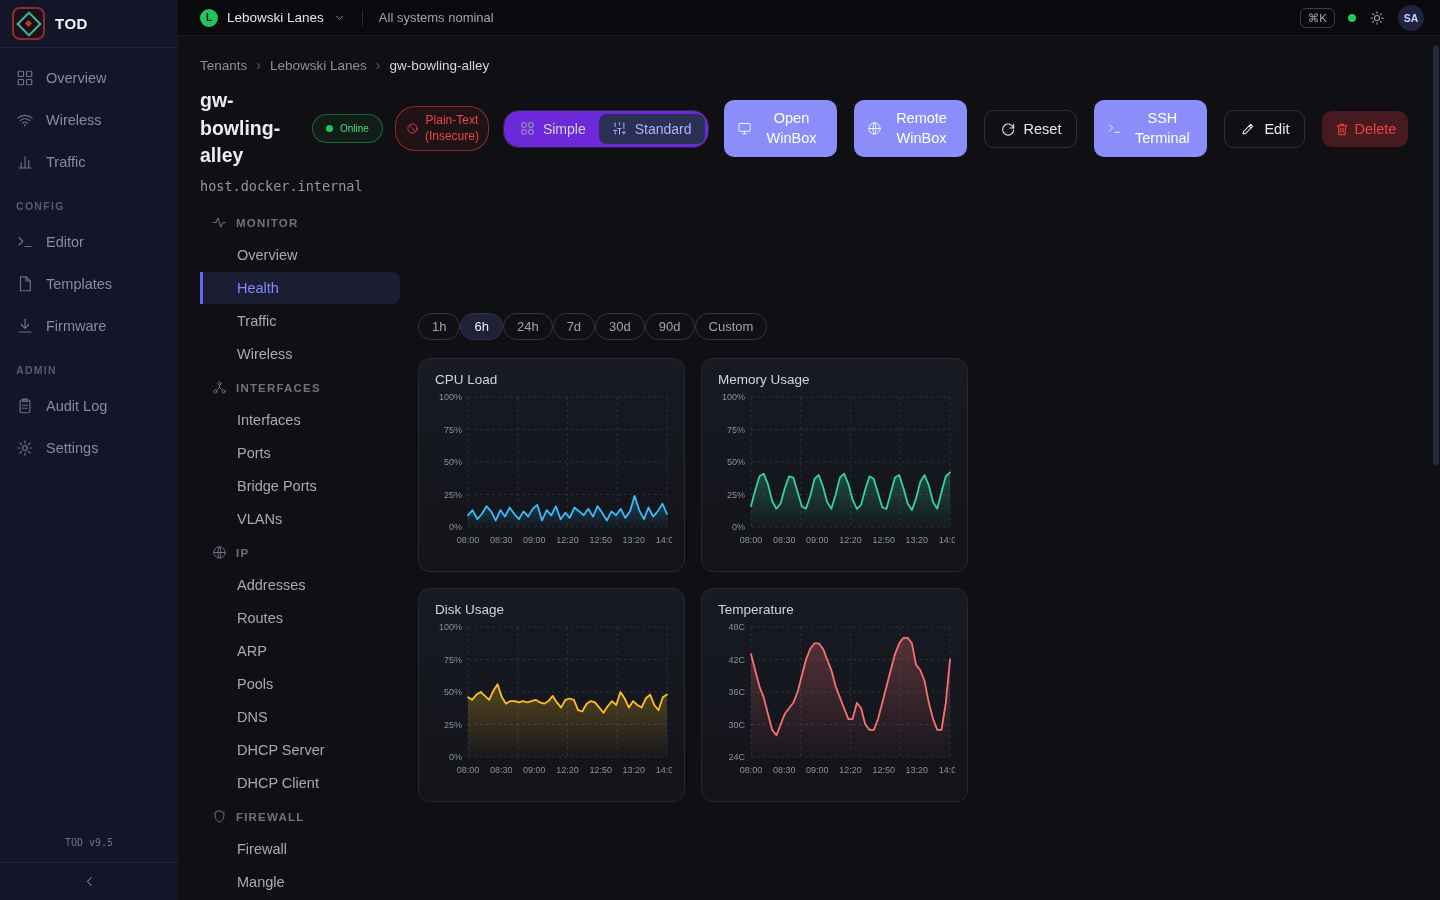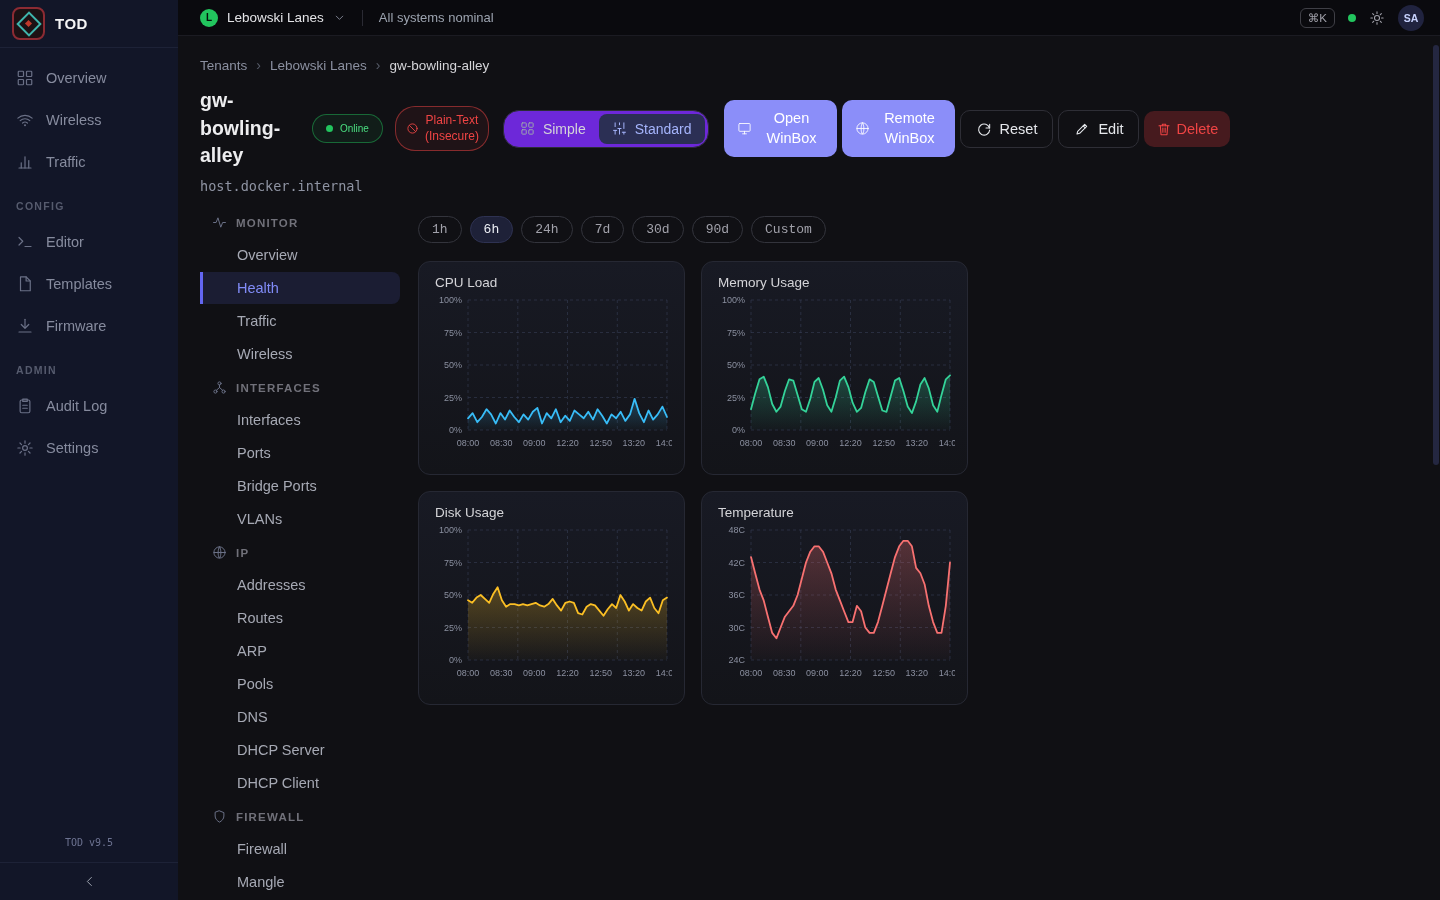--- a/index.html
+++ b/index.html
@@ -67,43 +67,43 @@
     background:rgba(239,68,68,.07); color:#ef4444; border-radius:20px; padding:6px 10px;
     font-size:12px; width:94px; text-align:center; line-height:1.3; }
   .badge-insecure .icon { flex-shrink:0; }
   .mode-toggle { display:flex; align-items:center; background:#6d28d9; border:1px solid #2b2c36;
     border-radius:16px; padding:3px; margin-left:2px; }
   .mode-seg { display:flex; align-items:center; gap:8px; padding:7px 13px; border-radius:8px;
     background:none; border:none; color:#d4d4d8; font-size:14px; font-family:inherit; cursor:pointer; }
   .mode-seg .icon { color:#9ca3af; display:flex; }
   .mode-seg.active { background:#2b2f54; color:#a5b4fc; }
   .mode-seg.active .icon { color:#a5b4fc; }
-  .actions { display:flex; align-items:center; gap:5px; margin-left:3px; }
+  .actions { display:flex; align-items:center; gap:17px; margin-left:3px; }
   .btn { display:flex; align-items:center; gap:8px; border-radius:10px; font-family:inherit;
     font-size:14.5px; cursor:pointer; border:none; }
   .btn .icon { display:flex; }
   .btn-primary { background:#8b8ef9; color:#fff; padding:9px 13px; }
   .btn-primary .label { width:64px; text-align:center; line-height:1.35; }
   .btn-primary .icon { color:rgba(255,255,255,.85); }
   .btn-secondary { background:#101014; border:1px solid #2e2e36; color:#e5e7eb; padding:10px 15px; }
   .btn-danger { background:#461a1e; color:#ef4444; padding:10px 12px; gap:4px; }
   .device-host { margin-top:8px; font-family:"DejaVu Sans Mono", monospace; font-size:13.5px; color:#8f94a3; }
 
   
-  .content-row { display:flex; margin-top:12px; align-items:flex-start; }
+  .content-row { display:flex; margin-top:12px; align-items:center; }
   .subnav { width:200px; flex-shrink:0; }
   .subnav-header { display:flex; align-items:center; gap:9px; padding:9px 0 8px 12px;
     font-size:11.5px; letter-spacing:1.2px; color:#71717a; font-weight:700; }
   .subnav-header .icon { color:#6a7086; display:flex; }
   .subnav-item { padding:8px 0 8px 34px; font-size:14.5px; color:#a6a9b4; cursor:pointer;
     border-left:3px solid transparent; border-radius:0 8px 8px 0; margin:1px 0; }
   .subnav-item.active { background:#1b1d33; color:#818cf8; border-left-color:#6366f1; }
 
   .charts-panel { margin-left:18px; }
-  .time-ranges { display:flex; gap:8px; margin-top:10px;font-family:Liberation Mono, monospace; }
+  .time-ranges { display:flex; gap:0; margin-top:10px; }
   .pill { border:1px solid #33343c; border-radius:999px; background:none; color:#a1a1aa;
     font-size:13px; font-family:inherit; padding:5px 13px; cursor:pointer; }
   .pill.active { background:#1e2138; border-color:#2e3252; color:#eef0f6; }
   .charts-grid { display:grid; grid-template-columns:267px 267px; gap:16px; margin-top:18px; }
   .chart-card { height:214px; border-radius:12px; border:1px solid #262833;
     background:linear-gradient(180deg,#181a24,#131419); padding:13px 12px 6px 16px; }
   .chart-title { font-size:13.5px; color:#d4d4d8; margin-bottom:3px; }
   .chart-svg .grid line { stroke:#39415a; stroke-dasharray:3 3; opacity:.55; }
   .chart-svg .tick { fill:#8b90a0; font-size:9px; font-family:"Liberation Sans", sans-serif; }
 
@@ -312,20 +312,29 @@
        <span class="label">Remote WinBox</span>
      </button>
             <button class="btn btn-secondary">
        <span class="icon">
                 <svg class="icon" width="16" height="16" viewBox="0 0 24 24" fill="none" stroke="currentColor" stroke-width="1.6" stroke-linecap="round" stroke-linejoin="round">
                   <path d="M20.5 5v5.5H15"></path>
                   <path d="M20.2 10.5a8.3 8.3 0 1 0 .3 3.2"></path>
                 </svg>
               </span>
        <span class="label">Reset</span>
+     </button>
+            <button class="btn btn-primary">
+       <span class="icon">
+                <svg class="icon" width="15" height="15" viewBox="0 0 24 24" fill="none" stroke="currentColor" stroke-width="1.6" stroke-linecap="round" stroke-linejoin="round">
+                  <path d="M4 6l5 5-5 5"></path>
+                  <path d="M12 18h8"></path>
+                </svg>
+              </span>
+       <span class="label">SSH Terminal</span>
      </button>
             <button class="btn btn-secondary">
        <span class="icon">
                 <svg class="icon" width="16" height="16" viewBox="0 0 24 24" fill="none" stroke="currentColor" stroke-width="1.6" stroke-linecap="round" stroke-linejoin="round">
                   <path d="M4.5 19.5l1-4 10.5-10.5 3 3L8.5 18.5z"></path>
                   <path d="M13.8 7.2l3 3"></path>
                 </svg>
               </span>
        <span class="label">Edit</span>
      </button>

